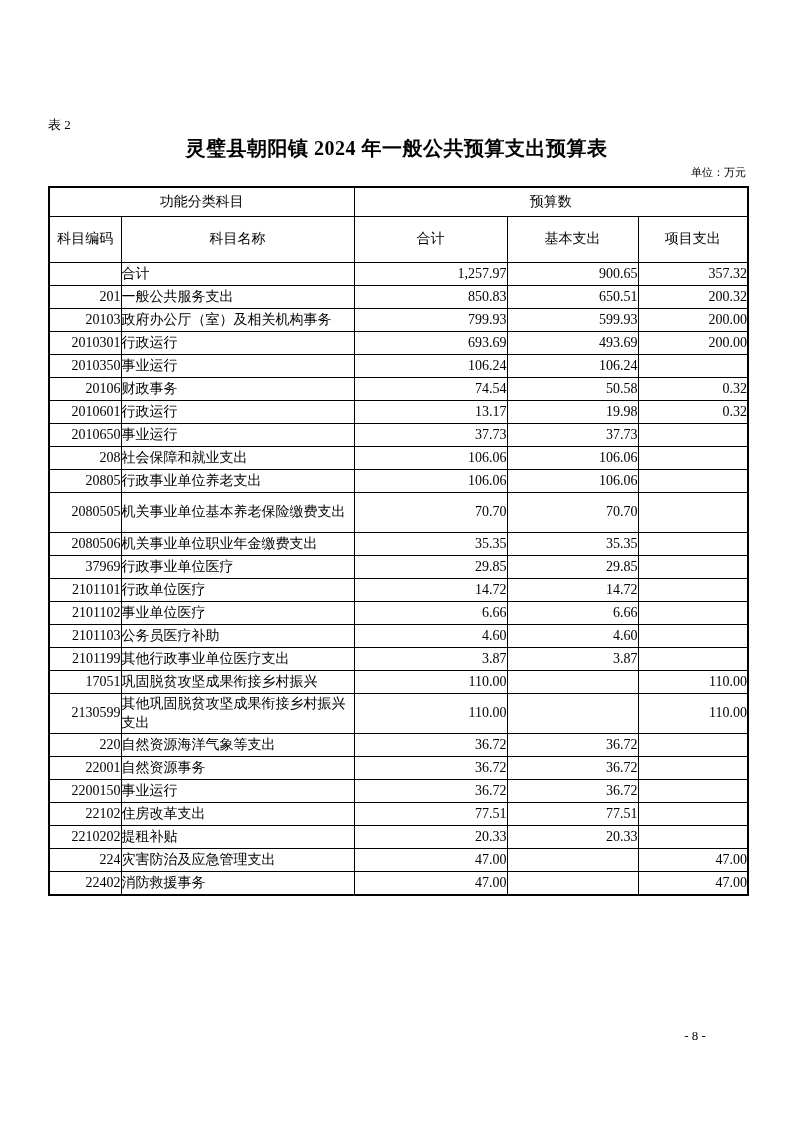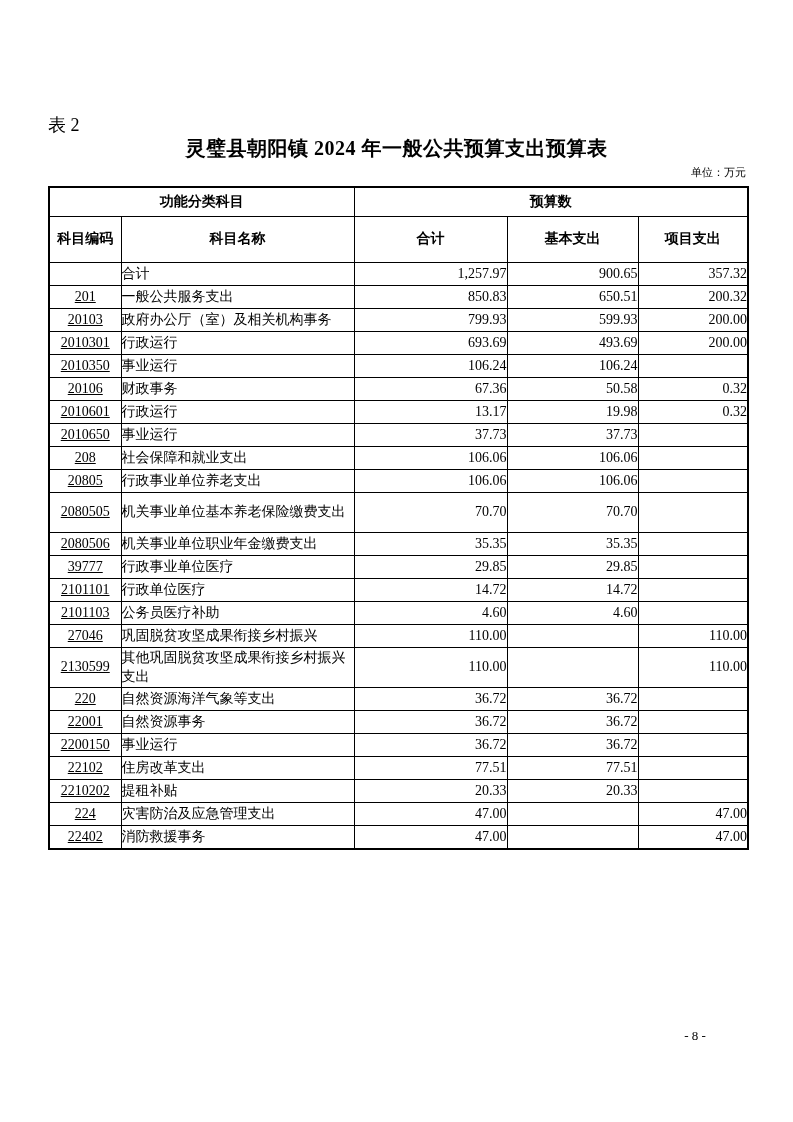--- a/index.html
+++ b/index.html
@@ -17,21 +17,21 @@
   }
   .page {
     position: absolute;
     inset: 0;
     background: #fff;
   }
   .table-label {
     position: absolute;
     left: 48px;
     top: 117px;
-    font-size: 18px;
+    font-size: 13px;
     line-height: 16px;
     text-align: right;
   }
   .doc-title {
     position: absolute;
     left: 0;
     top: 135px;
     width: 100%;
     margin: 0;
     text-align: center;
@@ -59,31 +59,30 @@
   table.budget th,
   table.budget td {
     border: 1px solid #000;
     padding: 0;
     vertical-align: middle;
     font-size: 14px;
     line-height: 1.35;
     overflow: hidden;
   }
   table.budget thead th {
-    font-weight: bold;
+    font-weight: normal;
     text-align: center;
   }
   tr.h-group th { height: 28px; }
   tr.h-cols  th { height: 45px; }
   table.budget tbody td { height: 22px; }
   table.budget tbody tr.tall td { height: 39px; }
   td.c-code {
-    text-align: center;
+    text-align: right;
     padding-left: 4px;
-    text-decoration: underline;
   }
   td.c-name {
     text-align: left;
     padding: 1px 8px 1px 4px;
     word-break: break-all;
   }
   td.c-total, td.c-basic, td.c-project {
     text-align: right;
     padding-right: 5px;
   }
@@ -161,21 +160,21 @@
         <tr>
           <td class="c-code">2010350</td>
           <td class="c-name">事业运行</td>
           <td class="c-total">106.24</td>
           <td class="c-basic">106.24</td>
           <td class="c-project"></td>
         </tr>
         <tr>
           <td class="c-code">20106</td>
           <td class="c-name">财政事务</td>
-          <td class="c-total">67.36</td>
+          <td class="c-total">74.54</td>
           <td class="c-basic">50.58</td>
           <td class="c-project">0.32</td>
         </tr>
         <tr>
           <td class="c-code">2010601</td>
           <td class="c-name">行政运行</td>
           <td class="c-total">13.17</td>
           <td class="c-basic">19.98</td>
           <td class="c-project">0.32</td>
         </tr>
@@ -208,42 +207,56 @@
           <td class="c-project"></td>
         </tr>
         <tr>
           <td class="c-code">2080506</td>
           <td class="c-name">机关事业单位职业年金缴费支出</td>
           <td class="c-total">35.35</td>
           <td class="c-basic">35.35</td>
           <td class="c-project"></td>
         </tr>
         <tr>
-          <td class="c-code">39777</td>
+          <td class="c-code">37969</td>
           <td class="c-name">行政事业单位医疗</td>
           <td class="c-total">29.85</td>
           <td class="c-basic">29.85</td>
           <td class="c-project"></td>
         </tr>
         <tr>
           <td class="c-code">2101101</td>
           <td class="c-name">行政单位医疗</td>
           <td class="c-total">14.72</td>
           <td class="c-basic">14.72</td>
           <td class="c-project"></td>
         </tr>
         <tr>
+          <td class="c-code">2101102</td>
+          <td class="c-name">事业单位医疗</td>
+          <td class="c-total">6.66</td>
+          <td class="c-basic">6.66</td>
+          <td class="c-project"></td>
+        </tr>
+        <tr>
           <td class="c-code">2101103</td>
           <td class="c-name">公务员医疗补助</td>
           <td class="c-total">4.60</td>
           <td class="c-basic">4.60</td>
           <td class="c-project"></td>
         </tr>
         <tr>
-          <td class="c-code">27046</td>
+          <td class="c-code">2101199</td>
+          <td class="c-name">其他行政事业单位医疗支出</td>
+          <td class="c-total">3.87</td>
+          <td class="c-basic">3.87</td>
+          <td class="c-project"></td>
+        </tr>
+        <tr>
+          <td class="c-code">17051</td>
           <td class="c-name">巩固脱贫攻坚成果衔接乡村振兴</td>
           <td class="c-total">110.00</td>
           <td class="c-basic"></td>
           <td class="c-project">110.00</td>
         </tr>
         <tr class="tall">
           <td class="c-code">2130599</td>
           <td class="c-name">其他巩固脱贫攻坚成果衔接乡村振兴支出</td>
           <td class="c-total">110.00</td>
           <td class="c-basic"></td>

